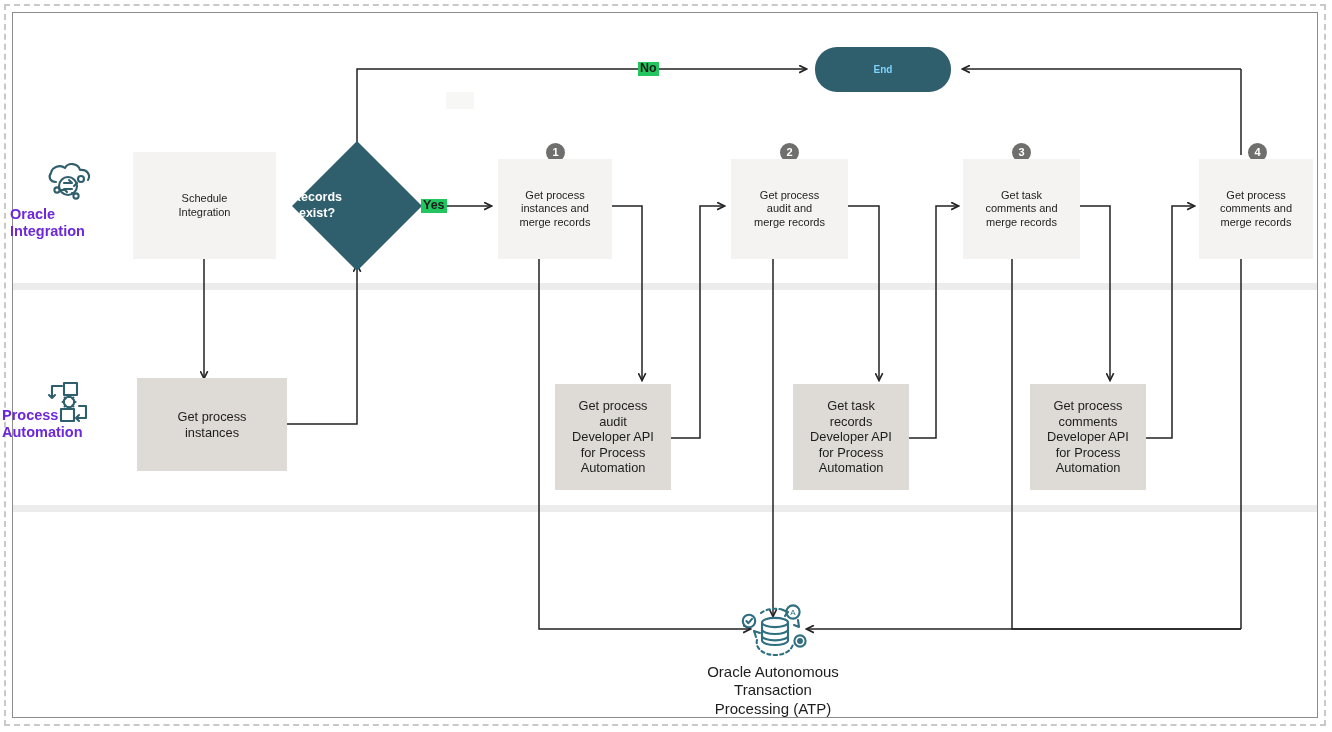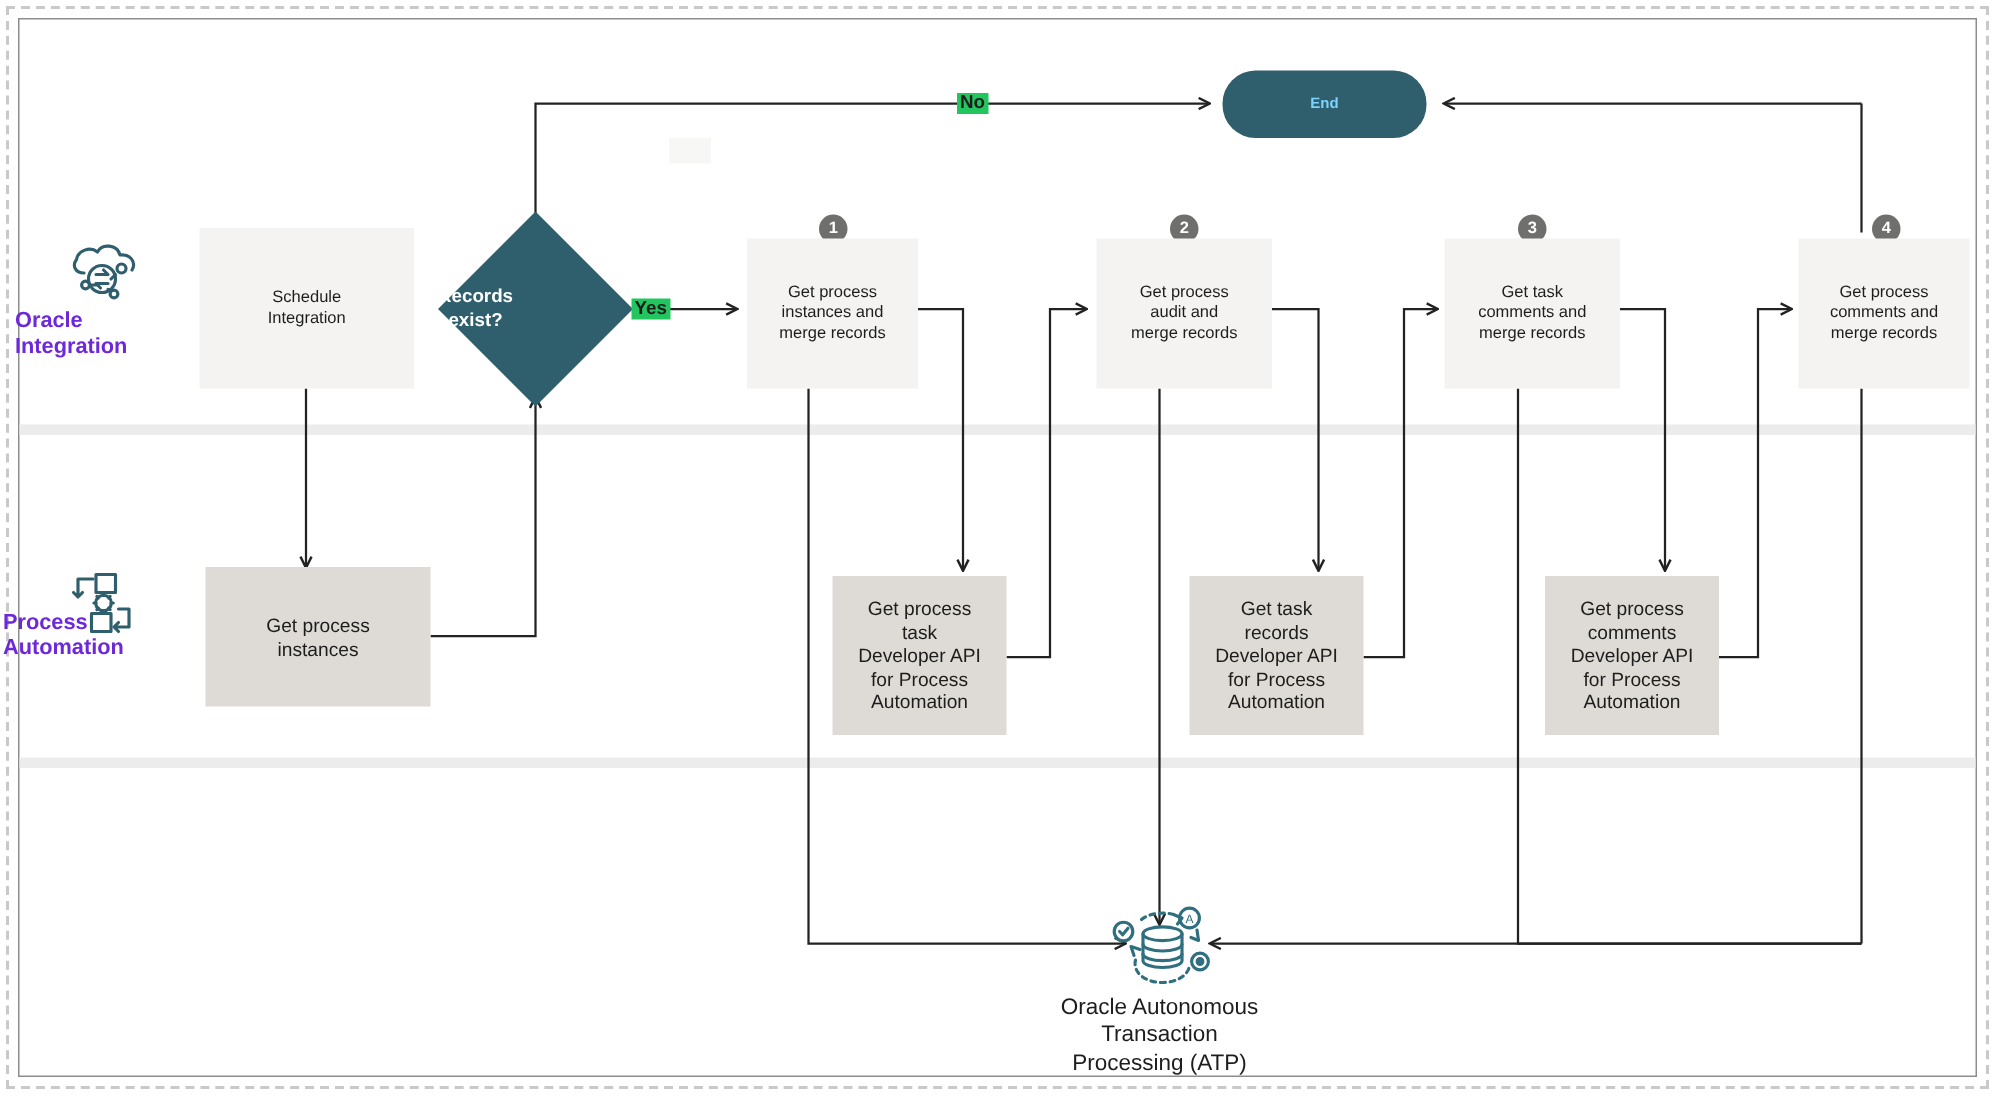--- a/index.html
+++ b/index.html
@@ -293,21 +293,21 @@
   <div class="node box-light" style="left:963px; top:159px; width:117px; height:100px;">
     <span class="label"><span>Get task</span><br><span>comments and</span><br><span>merge records</span></span>
   </div>
 
   <div class="badge" style="left:1248px; top:143px;">4</div>
   <div class="node box-light" style="left:1199px; top:159px; width:114px; height:100px;">
     <span class="label"><span>Get process</span><br><span>comments and</span><br><span>merge records</span></span>
   </div>
 
   <div class="node box-gray" style="left:555px; top:384px; width:116px; height:106px;">
-    <span class="label"><span>Get process</span><br><span>task</span><br><span>Developer API</span><br><span>for Process</span><br><span>Automation</span></span>
+    <span class="label"><span>Get process</span><br><span>audit</span><br><span>Developer API</span><br><span>for Process</span><br><span>Automation</span></span>
   </div>
 
   <div class="node box-gray" style="left:793px; top:384px; width:116px; height:106px;">
     <span class="label"><span>Get task</span><br><span>records</span><br><span>Developer API</span><br><span>for Process</span><br><span>Automation</span></span>
   </div>
 
   <div class="node box-gray" style="left:1030px; top:384px; width:116px; height:106px;">
     <span class="label"><span>Get process</span><br><span>comments</span><br><span>Developer API</span><br><span>for Process</span><br><span>Automation</span></span>
   </div>
 

